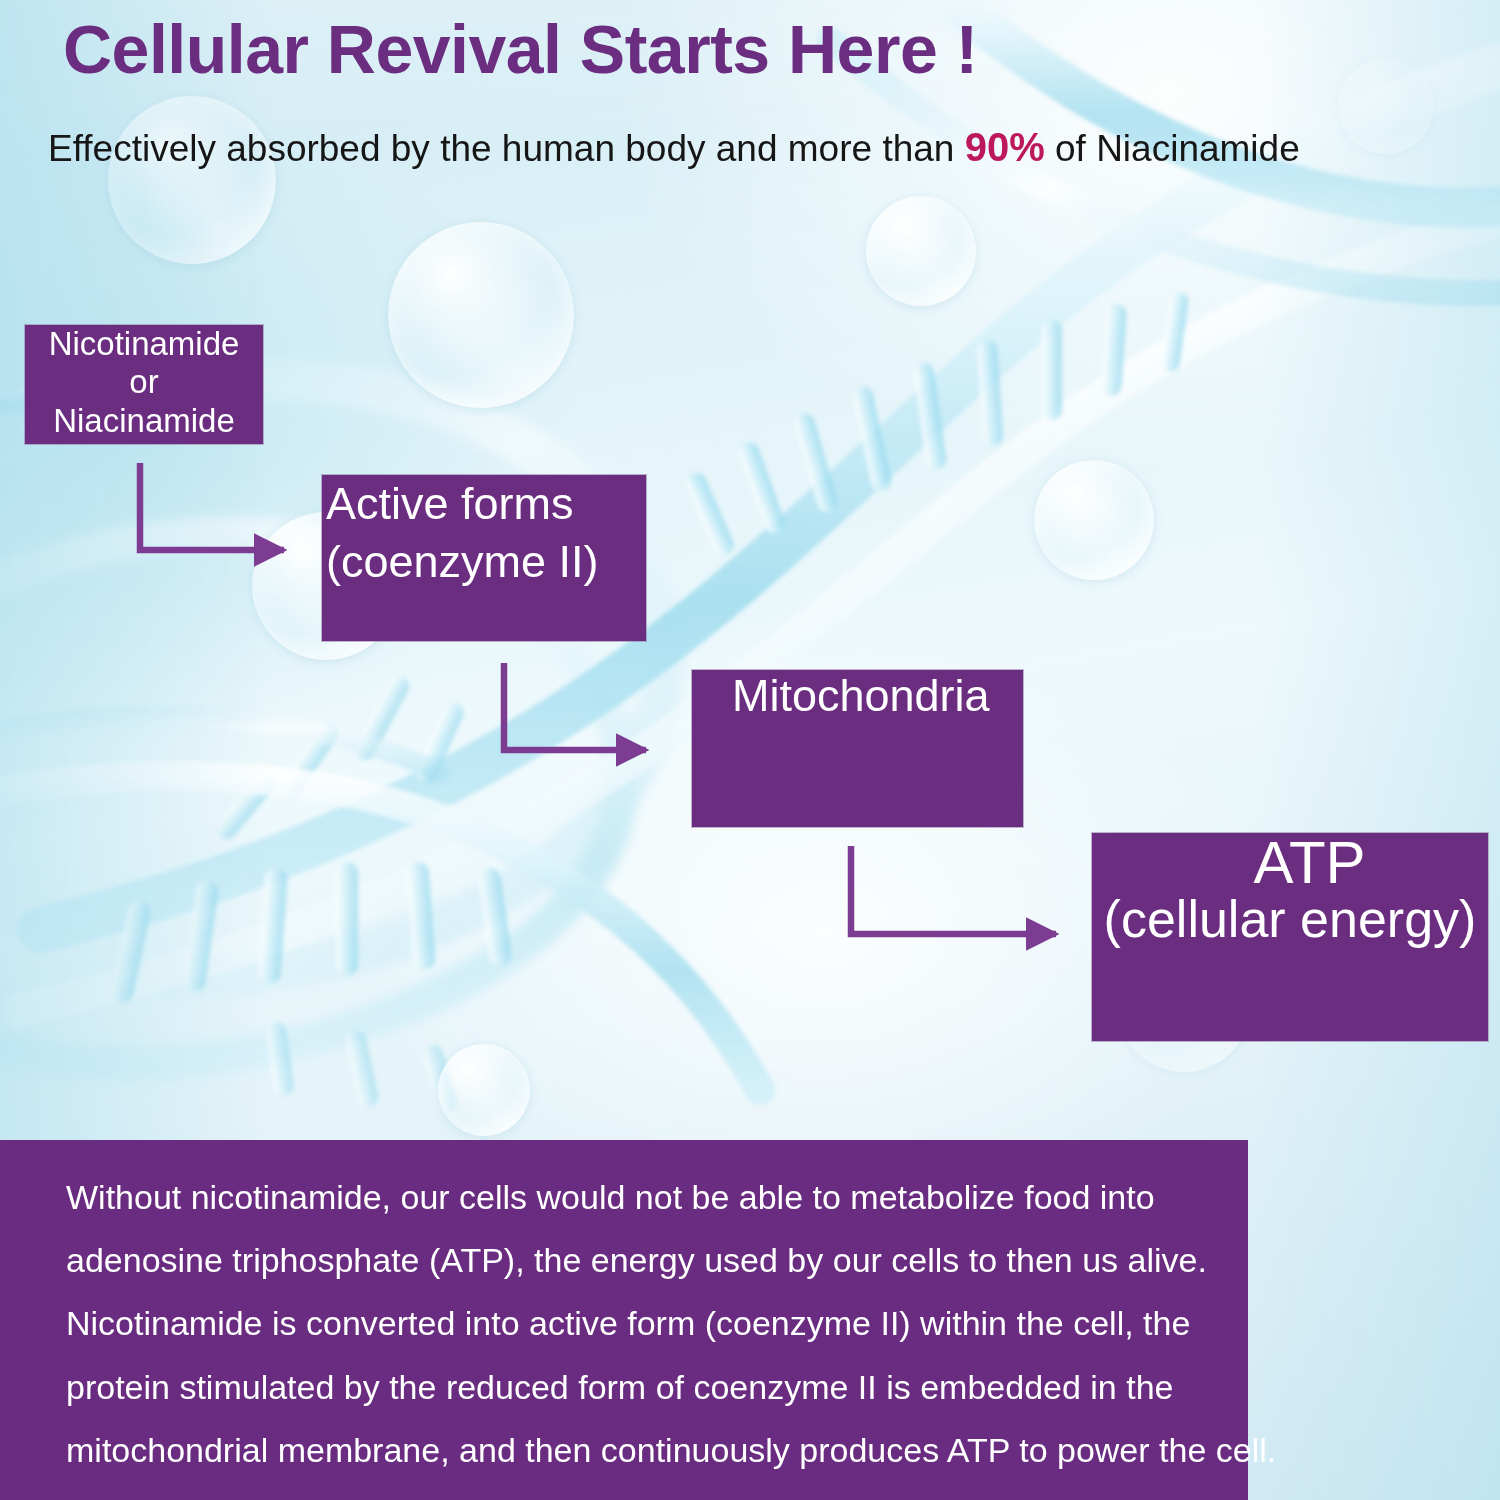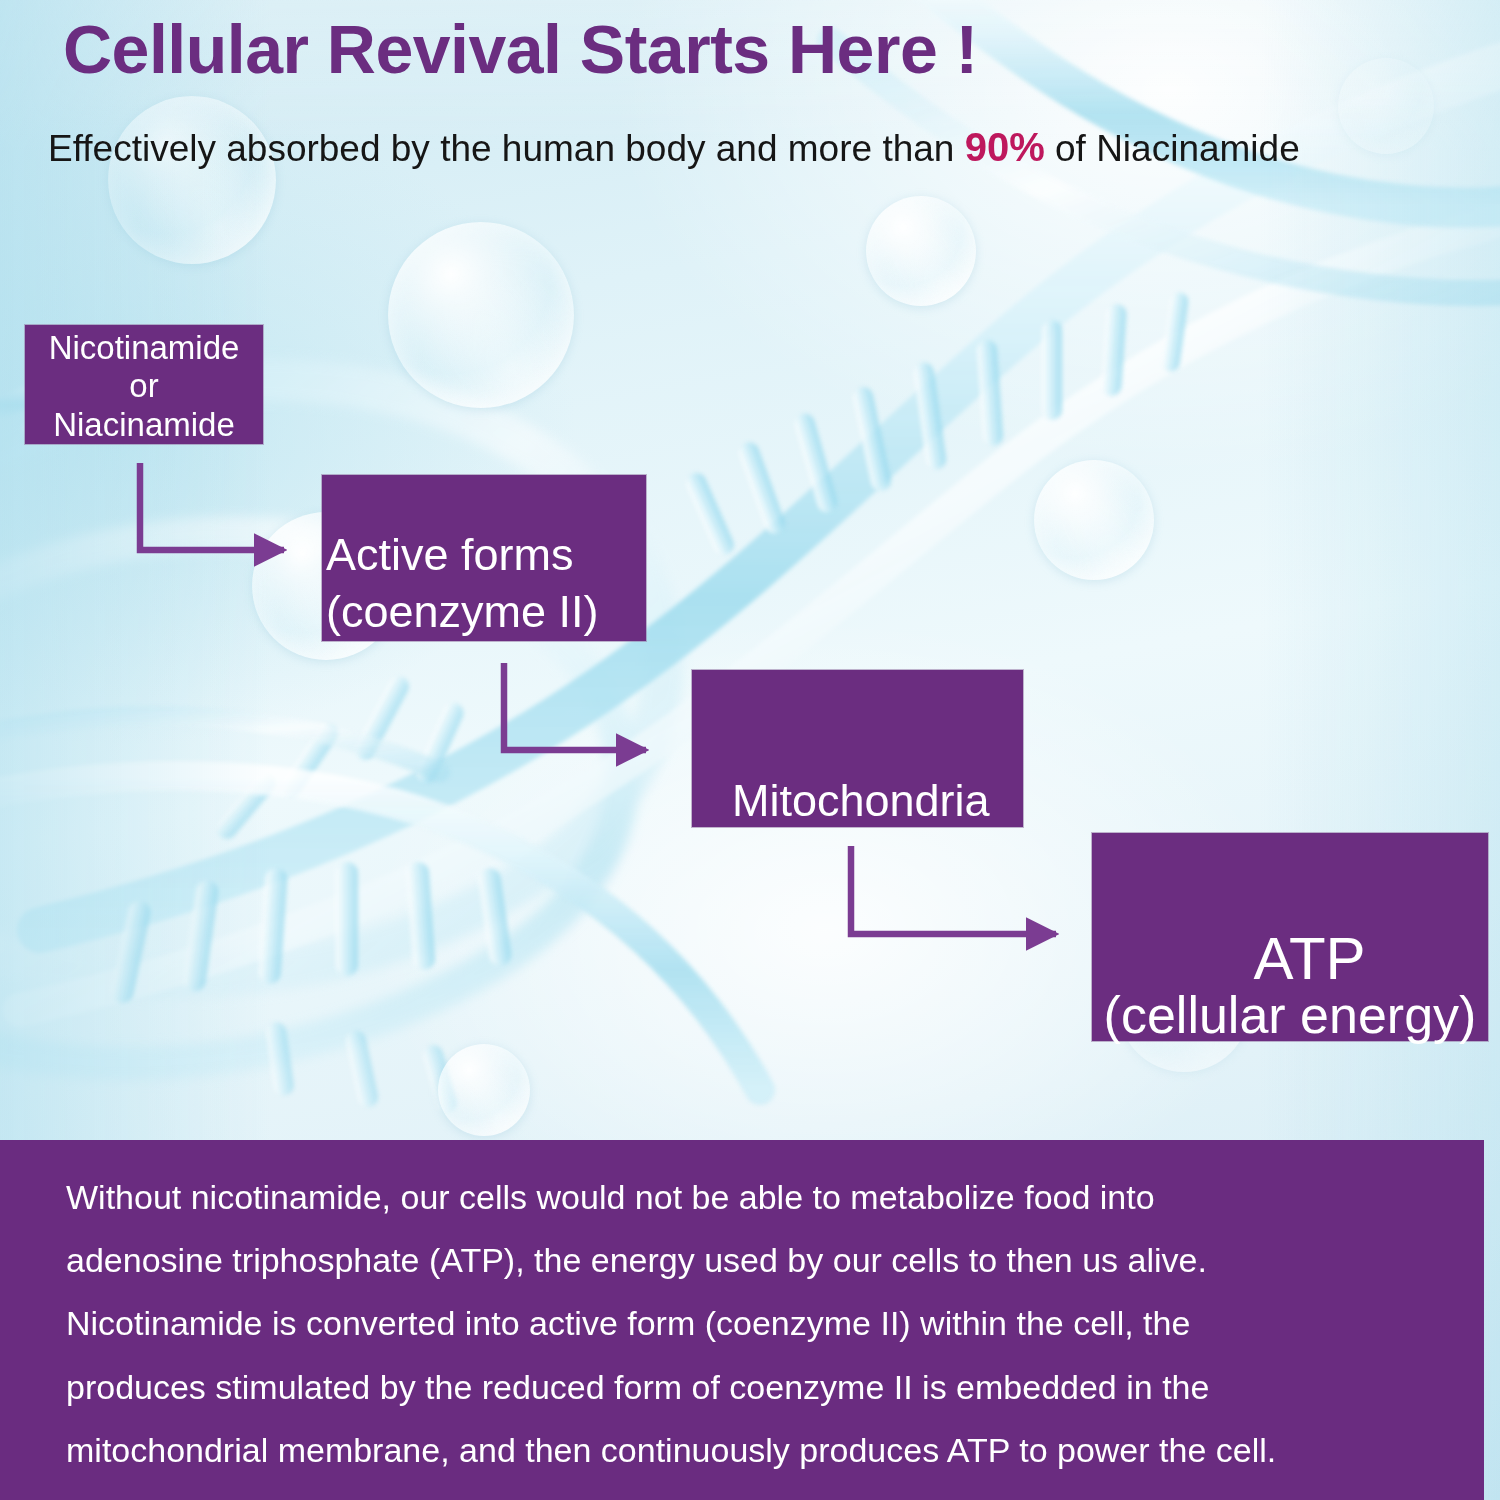--- a/index.html
+++ b/index.html
@@ -81,21 +81,21 @@
     font-weight: bold;
     font-size: 40px;
   }
 
   
   .fbox {
     position: absolute;
     background: #6b2d80;
     color: #ffffff;
     display: flex;
-    align-items: flex-end;
+    align-items: flex-start;
     box-sizing: border-box;
     box-shadow: 0 0 0 1px rgba(150,120,165,0.55);
   }
   .fbox .lines { width: 100%; }
   .fbox .ln { display: block; white-space: nowrap; }
 
   #box-nicotinamide {
     left: 25px; top: 325px;
     width: 238px; height: 119px;
     justify-content: center;
@@ -132,21 +132,21 @@
     left: 0; top: 0;
     width: 1500px; height: 1160px;
     pointer-events: none;
   }
 
   
   #bottom-panel {
     position: absolute;
     left: 0;
     top: 1140px;
-    width: 1484px;
+    width: 1248px;
     height: 360px;
     background: #6a2c80;
     box-sizing: border-box;
     padding-left: 12px;
   }
   #bottom-paragraph {
     position: absolute;
     left: 66px;
     top: 26px;
     width: 1400px;
@@ -316,18 +316,18 @@
       <span class="ln ln-atp">ATP</span>
       <span class="ln ln-energy">(cellular energy)</span>
     </span>
   </div>
 
   <div id="bottom-panel">
     <div id="bottom-paragraph">
       <span class="pln">Without nicotinamide, our cells would not be able to metabolize food into</span>
       <span class="pln">adenosine triphosphate (ATP), the energy used by our cells to then us alive.</span>
       <span class="pln">Nicotinamide is converted into active form (coenzyme II) within the cell,  the</span>
-      <span class="pln">produces stimulated by the reduced form of coenzyme II is embedded in the</span>
+      <span class="pln">protein stimulated by the reduced form of coenzyme II is embedded in the</span>
       <span class="pln">mitochondrial membrane, and then continuously produces ATP to power the cell.</span>
     </div>
   </div>
 
 </div>
 
 </body></html>

